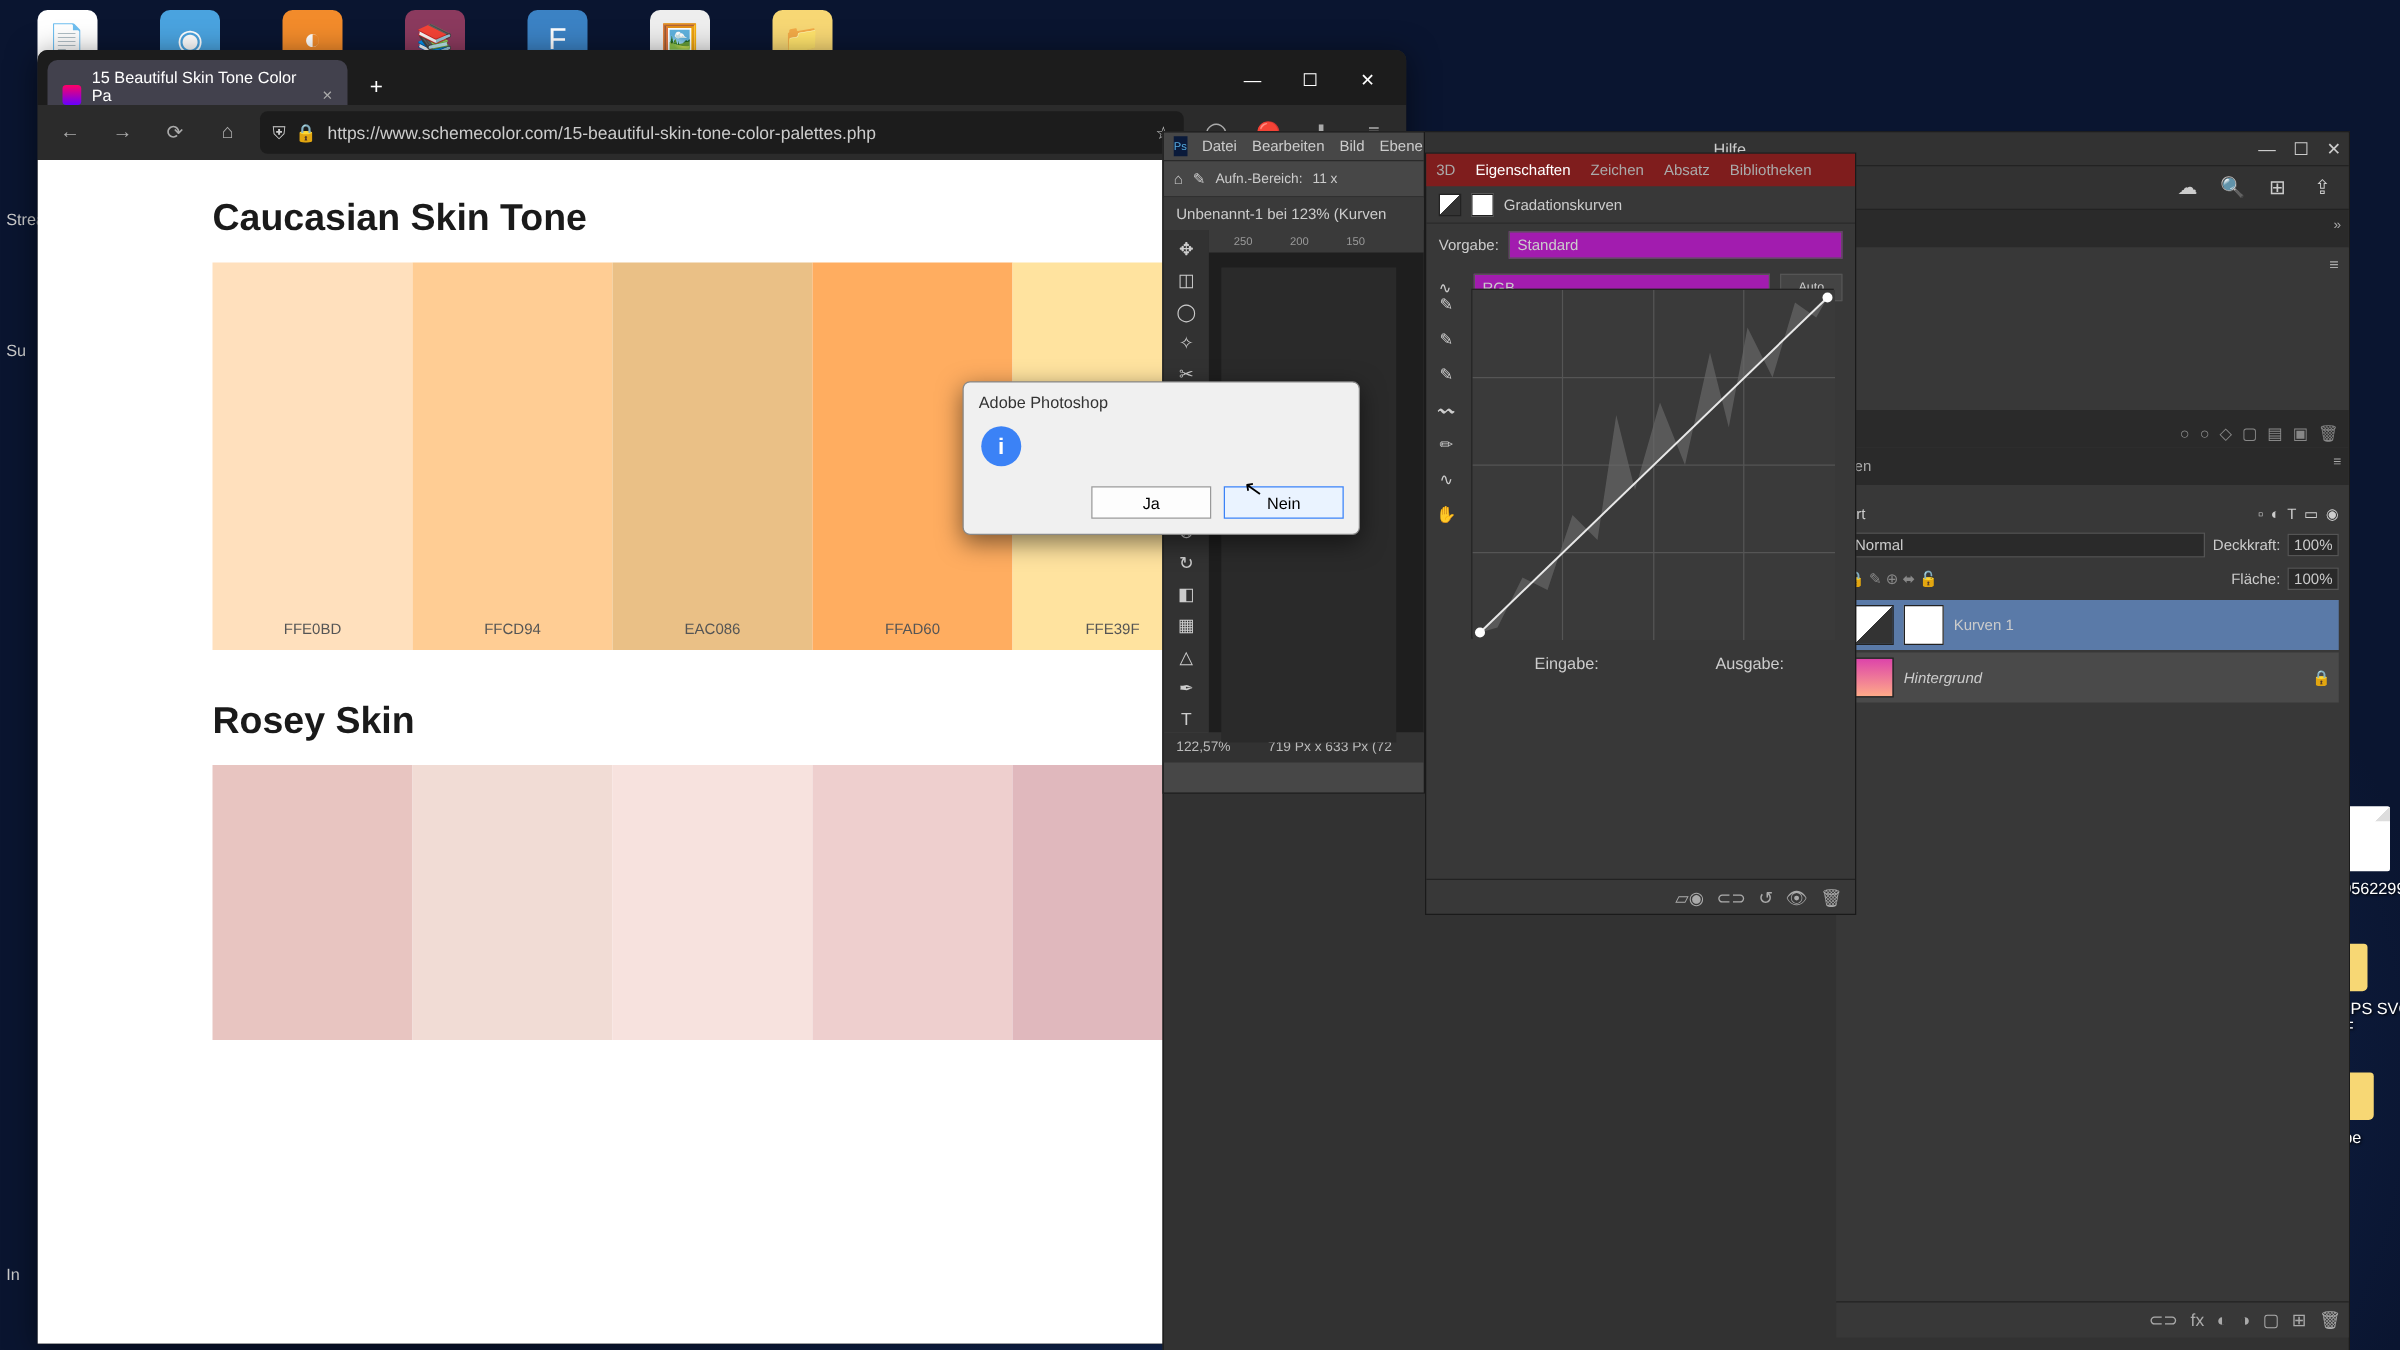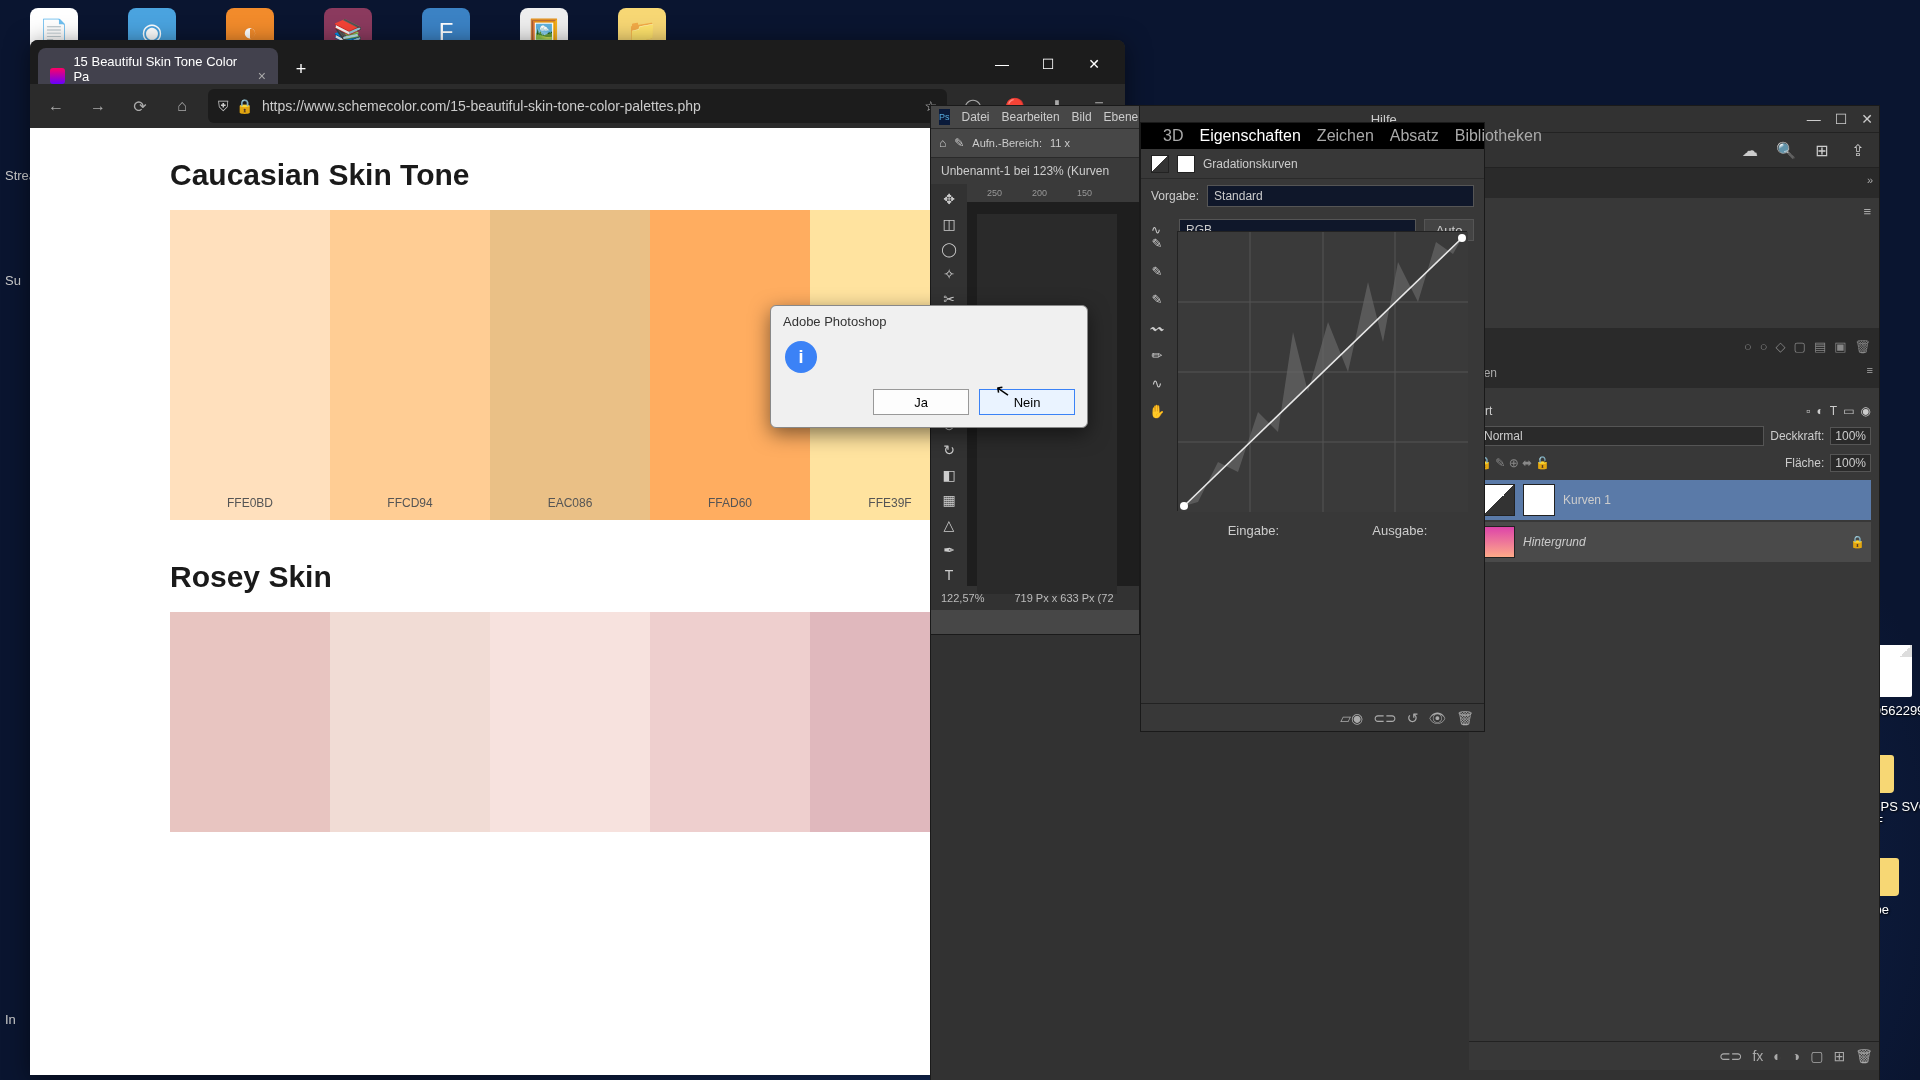--- a/index.html
+++ b/index.html
@@ -70,27 +70,27 @@
 .ps-doc-body{display:flex;height:calc(100% - 126px)}
 .ps-tools{width:36px;background:#323232;display:flex;flex-direction:column;align-items:center;padding-top:4px;gap:4px}
 .ps-tool{width:28px;height:24px;display:flex;align-items:center;justify-content:center;color:#ccc;font-size:14px}
 .ps-canvas{flex:1;background:#1e1e1e;position:relative}
 .ps-canvas .ruler-h{position:absolute;top:0;left:0;right:0;height:18px;background:#3a3a3a;color:#999;font-size:9px;display:flex;gap:30px;padding-left:20px;align-items:center}
 .ps-canvas .img-area{position:absolute;top:30px;left:10px;width:140px;height:380px;background:#2a2a2a}
 .ps-statusbar{height:24px;background:#323232;display:flex;align-items:center;padding:0 10px;gap:30px;color:#bbb;font-size:11px}
 
 
 .ps-curves{position:absolute;left:1140px;top:122px;width:345px;height:610px;background:#383838;z-index:6;border:1px solid #1a1a1a}
-.curves-tabs{height:26px;background:#000000;display:flex;align-items:center;gap:16px;padding:0 22px;color:#aaa;font-size:16px}
+.curves-tabs{height:26px;background:#7f1d1d;display:flex;align-items:center;gap:16px;padding:0 8px;color:#aaa;font-size:12px}
 .curves-tabs .active{color:#fff}
 .curves-header{height:30px;display:flex;align-items:center;gap:8px;padding:0 10px;color:#ccc;font-size:12px;border-bottom:1px solid #2a2a2a}
 .curves-header .icon-box{width:18px;height:18px;background:#555;border:1px solid #222}
 .curves-row{display:flex;align-items:center;gap:8px;padding:6px 10px;color:#ccc;font-size:12px}
-.curves-row select,.curves-row .sel{flex:1;height:22px;background:#0f172a;border:1px solid #555;color:#ccc;font-size:12px;padding:0 6px;display:flex;align-items:center}
-.auto-btn{width:50px;height:22px;background:#444;border:1px solid #555;color:#ccc;font-size:13px;display:flex;align-items:center;justify-content:center}
+.curves-row select,.curves-row .sel{flex:1;height:22px;background:#a21caf;border:1px solid #555;color:#ccc;font-size:12px;padding:0 6px;display:flex;align-items:center}
+.auto-btn{width:50px;height:22px;background:#444;border:1px solid #555;color:#ccc;font-size:10px;display:flex;align-items:center;justify-content:center}
 .curves-side{position:absolute;left:6px;top:110px;display:flex;flex-direction:column;gap:8px}
 .curves-side .si{width:20px;height:20px;display:flex;align-items:center;justify-content:center;color:#ccc;font-size:13px}
 .curves-graph{position:absolute;left:36px;top:108px;width:290px;height:280px;background:#3a3a3a;border:1px solid #222}
 .curves-io{position:absolute;top:400px;left:40px;right:10px;display:flex;justify-content:space-around;color:#ccc;font-size:13px}
 .curves-bottom{position:absolute;bottom:0;left:0;right:0;height:28px;border-top:1px solid #222;display:flex;align-items:center;justify-content:flex-end;gap:10px;padding:0 10px;color:#aaa;font-size:14px}
 
 
 .modal{position:absolute;left:770px;top:305px;width:318px;background:#f0f0f0;border:1px solid #888;border-radius:6px;box-shadow:0 6px 20px rgba(0,0,0,.5);z-index:10}
 .modal-title{padding:8px 12px;font-size:13px;color:#333}
 .modal-body{display:flex;gap:12px;padding:4px 14px 10px}

